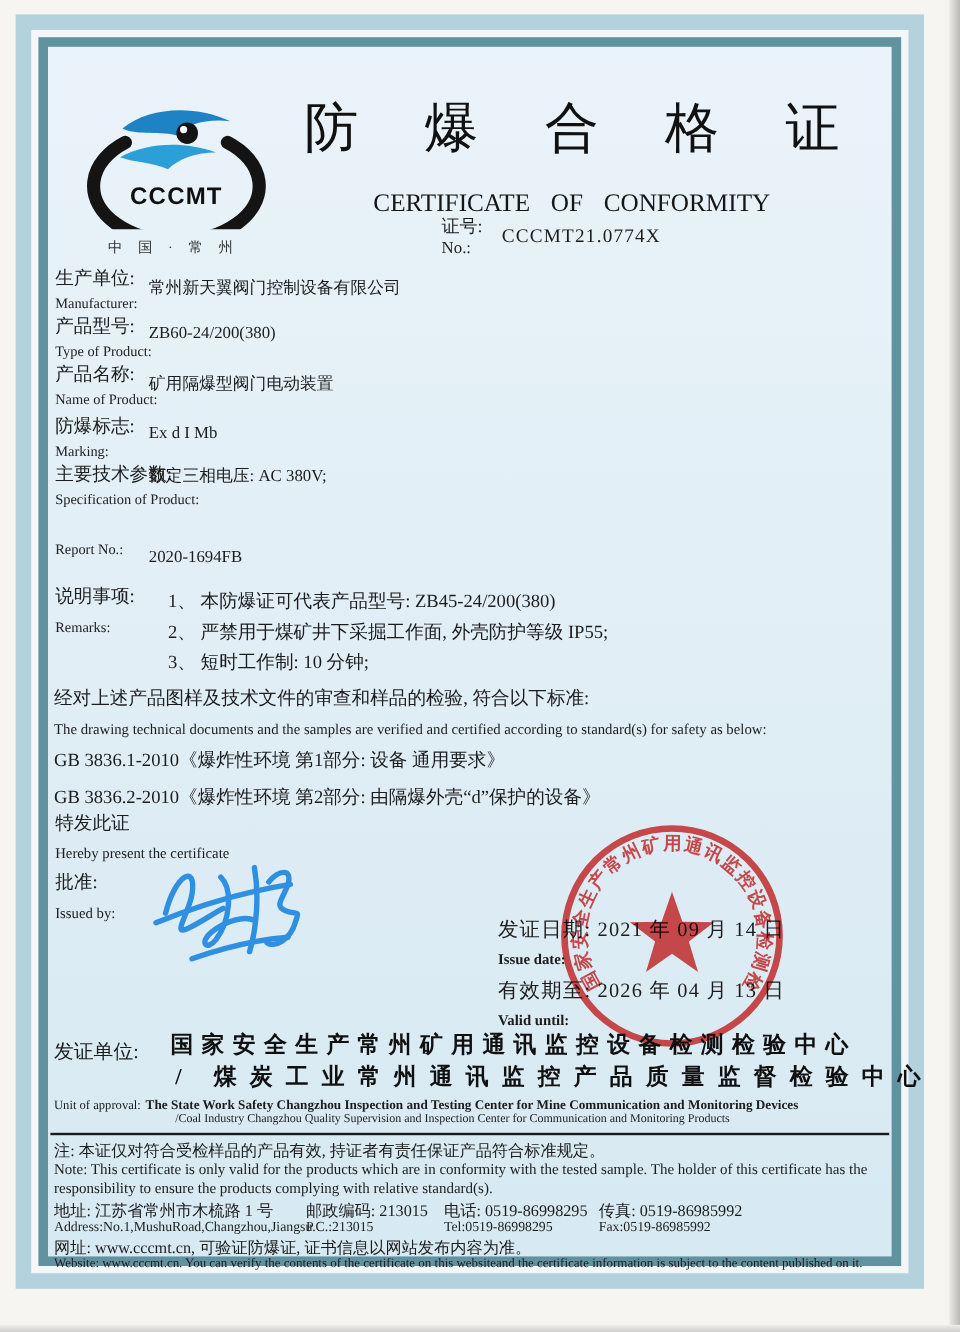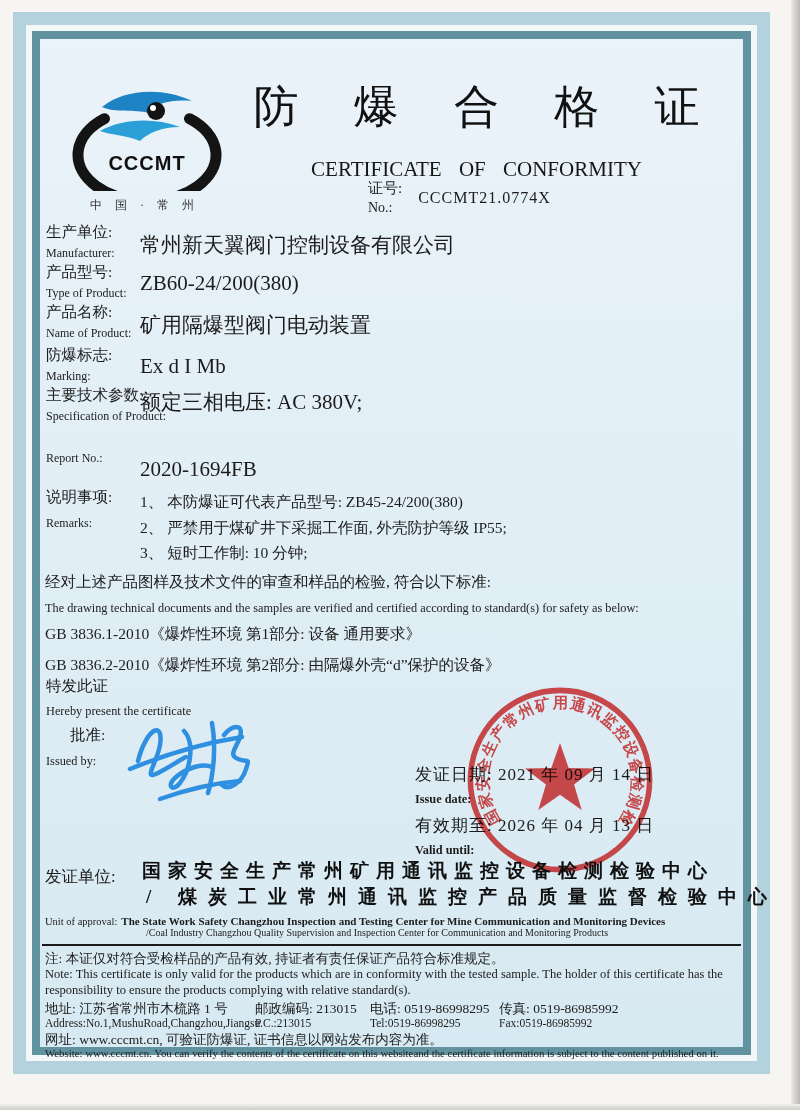--- a/index.html
+++ b/index.html
@@ -27,35 +27,35 @@
   .cert-sub{font-size:21px;word-spacing:12px;margin-top:20px;color:#161616;}
   .certno{position:absolute;left:328px;top:140px;display:flex;align-items:center;gap:16px;}
   .certno-labels div:first-child{font-size:15px;}
   .certno-labels div:last-child{font-size:14px;margin-top:2px;}
   .certno-value{font-size:16px;letter-spacing:1px;}
 
   
   .frow{position:absolute;left:6px;right:8px;}
   .lcn{font-size:15.5px;color:#1d1d1d;}
   .len{font-size:12px;margin-top:3px;color:#222;}
-  .fval{position:absolute;left:94px;top:9px;font-size:21px;white-space:nowrap;}
+  .fval{position:absolute;left:78px;top:9px;font-size:14px;white-space:nowrap;}
   .fval.hi{top:3px;}
   .remark-lines{position:absolute;left:94px;top:2px;font-size:15.5px;line-height:25.5px;white-space:nowrap;}
 
   
   .standards{position:absolute;left:5px;right:8px;top:533px;}
   .std-cn{font-size:15.5px;}
   .std-en{font-size:12.3px;margin-top:8px;}
   .std-item{font-size:15.5px;margin-top:5px;line-height:26px;white-space:nowrap;}
 
   
   .hereby{position:absolute;left:6px;top:637px;}
   .hereby .cn1{font-size:15.5px;}
   .hereby .en1{font-size:12.3px;margin-top:7px;}
-  .hereby .cn2{font-size:15.5px;margin-top:6px;margin-left:24px;}
+  .hereby .cn2{font-size:15.5px;margin-top:6px;}
   .hereby .en2{font-size:12.3px;margin-top:8px;}
   .signature{position:absolute;left:84px;top:672px;}
   .dates{position:absolute;left:375px;top:724px;}
   .date-cn{font-size:17px;letter-spacing:1px;white-space:nowrap;}
   .date-en{font-size:12.3px;font-weight:bold;margin:6px 0 7px 0;}
   .stamp{position:absolute;left:423px;top:644px;mix-blend-mode:multiply;opacity:.88;}
 
   
   .appr-label{position:absolute;left:5px;top:827px;font-size:16.5px;}
   .appr-cn1{position:absolute;left:102px;top:819px;font-size:19px;font-weight:bold;letter-spacing:7px;white-space:nowrap;color:#101010;}

